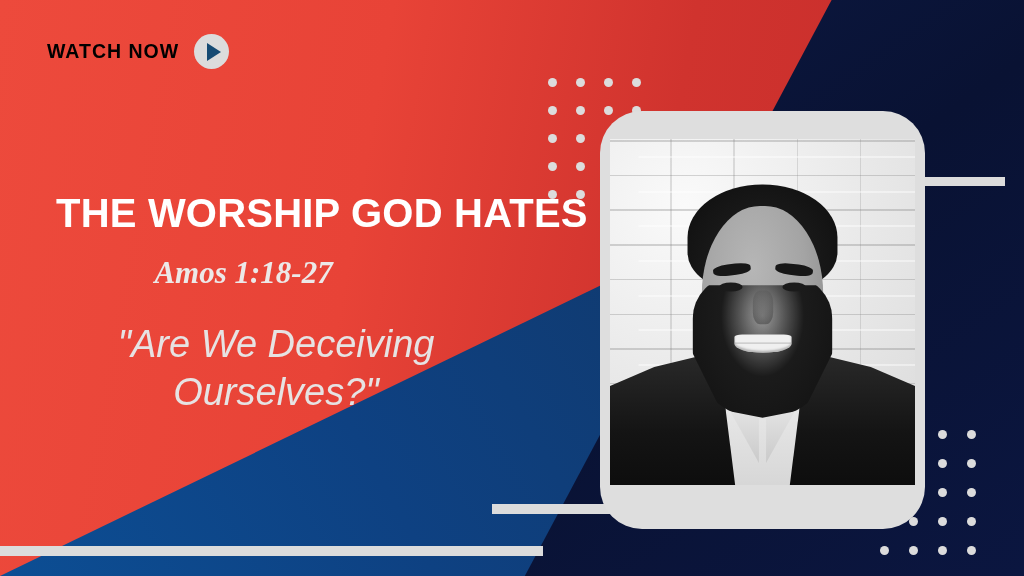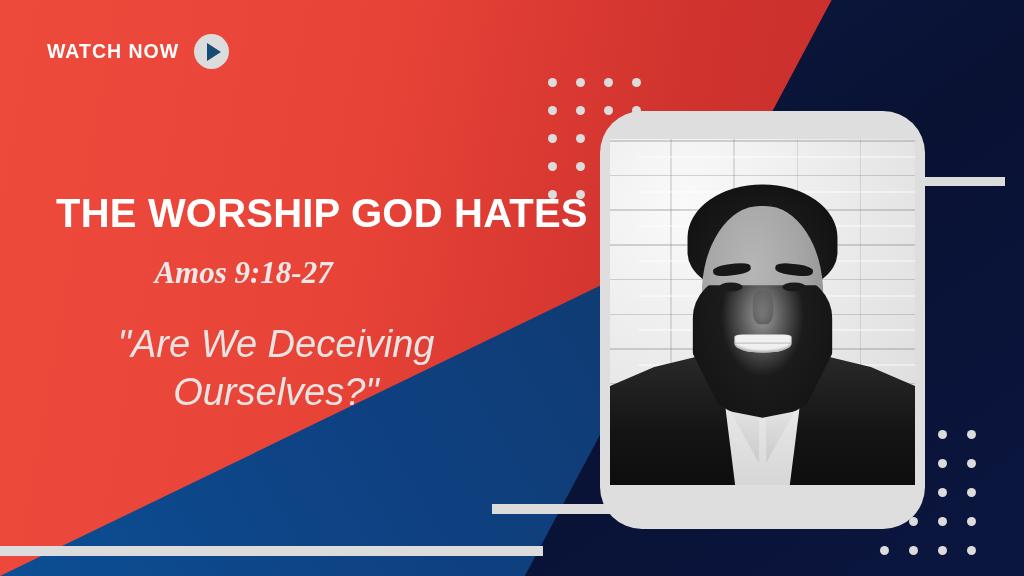--- a/index.html
+++ b/index.html
@@ -63,21 +63,21 @@
     grid-template-columns:repeat(4,29px);
     grid-template-rows:repeat(5,29px);
   }
 
   
   .watch-now {
     position:absolute; top:34px; left:47px;
     display:flex; align-items:center; gap:15px;
   }
   .watch-now-label {
-    color:#ffffff;
+    color:#000000;
     font-size:19.5px;
     font-weight:bold;
     letter-spacing:1.0px;
   }
   .play-circle {
     width:35px; height:35px; border-radius:50%;
     background:#DCDCDC;
     display:flex; align-items:center; justify-content:center;
   }
   .play-tri {
@@ -283,21 +283,21 @@
 
   <div class="watch-now">
     <span class="watch-now-label">WATCH NOW</span>
     <span class="play-circle">
       <span class="play-tri"></span>
     </span>
   </div>
 
   <div class="text-block">
     <div class="sermon-title">THE WORSHIP GOD HATES</div>
-    <div class="sermon-ref">Amos 9:18-27</div>
+    <div class="sermon-ref">Amos 1:18-27</div>
     <div class="sermon-sub">"Are We Deceiving Ourselves?"</div>
   </div>
 
   <div class="photo-card">
     <div class="photo-frame">
       <div class="portrait">
         <div class="wall"></div>
         <div class="suit"></div>
         <div class="shirt"></div>
         <div class="collar-l"></div>

